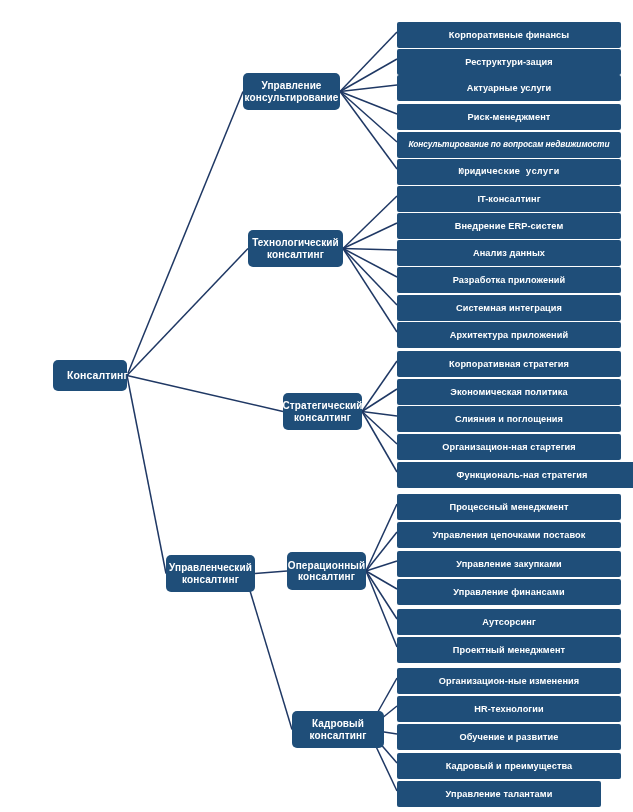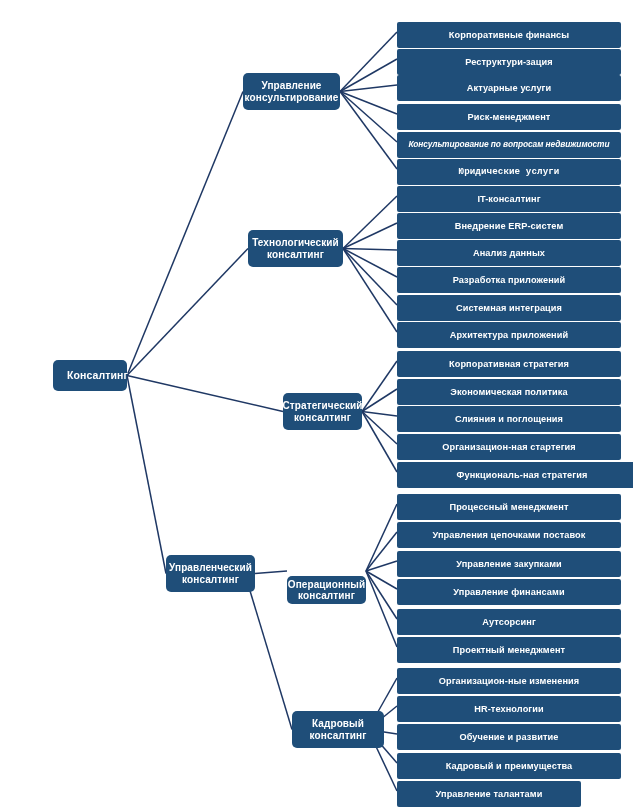--- a/index.html
+++ b/index.html
@@ -130,31 +130,31 @@
       <div class="node node-leaf" style="left: 397px; top: 240px; width: 224px; height: 20px;">Анализ данных</div>
       <div class="node node-leaf" style="left: 397px; top: 267px; width: 224px; height: 20px;">Разработка приложений</div>
       <div class="node node-leaf" style="left: 397px; top: 295px; width: 224px; height: 20px;">Системная интеграция</div>
       <div class="node node-leaf" style="left: 397px; top: 322px; width: 224px; height: 20px;">Архитектура приложений</div>
       <div class="node node-branch" style="left: 283px; top: 393px; width: 79px; height: 37px;">Стратегический консалтинг</div>
       <div class="node node-leaf" style="left: 397px; top: 351px; width: 224px; height: 20px;">Корпоративная стратегия</div>
       <div class="node node-leaf" style="left: 397px; top: 379px; width: 224px; height: 20px;">Экономическая политика</div>
       <div class="node node-leaf" style="left: 397px; top: 406px; width: 224px; height: 20px;">Слияния и поглощения</div>
       <div class="node node-leaf" style="left: 397px; top: 434px; width: 224px; height: 20px;">Организацион-ная стартегия</div>
       <div class="node node-leaf" style="left: 397px; top: 462px; width: 250px; height: 20px;">Функциональ-ная стратегия</div>
-      <div class="node node-branch" style="left: 287px; top: 552px; width: 79px; height: 28px; margin-top: 24px;">Операционный консалтинг</div>
+      <div class="node node-branch" style="left: 287px; top: 552px; width: 79px; height: 38px;">Операционный консалтинг</div>
       <div class="node node-leaf" style="left: 397px; top: 494px; width: 224px; height: 20px;">Процессный менеджмент</div>
       <div class="node node-leaf" style="left: 397px; top: 522px; width: 224px; height: 20px;">Управления цепочками поставок</div>
       <div class="node node-leaf" style="left: 397px; top: 551px; width: 224px; height: 20px;">Управление закупками</div>
       <div class="node node-leaf" style="left: 397px; top: 579px; width: 224px; height: 20px;">Управление финансами</div>
       <div class="node node-leaf" style="left: 397px; top: 609px; width: 224px; height: 20px;">Аутсорсинг</div>
       <div class="node node-leaf" style="left: 397px; top: 637px; width: 224px; height: 20px;">Проектный менеджмент</div>
       <div class="node node-branch" style="left: 292px; top: 711px; width: 92px; height: 37px;">Кадровый консалтинг</div>
       <div class="node node-leaf" style="left: 397px; top: 668px; width: 224px; height: 20px;">Организацион-ные изменения</div>
       <div class="node node-leaf" style="left: 397px; top: 696px; width: 224px; height: 20px;">HR-технологии</div>
       <div class="node node-leaf" style="left: 397px; top: 724px; width: 224px; height: 20px;">Обучение и развитие</div>
       <div class="node node-leaf" style="left: 397px; top: 753px; width: 224px; height: 20px;">Кадровый и преимущества</div>
-      <div class="node node-leaf" style="left: 397px; top: 781px; width: 184px; height: 20px;">Управление талантами</div>
+      <div class="node node-leaf" style="left: 397px; top: 781px; width: 204px; height: 20px;">Управление талантами</div>
       <div class="node node-branch" style="left: 166px; top: 555px; width: 89px; height: 37px;">Управленческий консалтинг</div>
       <div class="node node-root" style="left: 53px; top: 360px; width: 74px; height: 31px; padding-left: 21px;">Консалтинг</div>
     </div>
 
   <div class="footer-note"></div>
 </div>
 
 </body></html>

